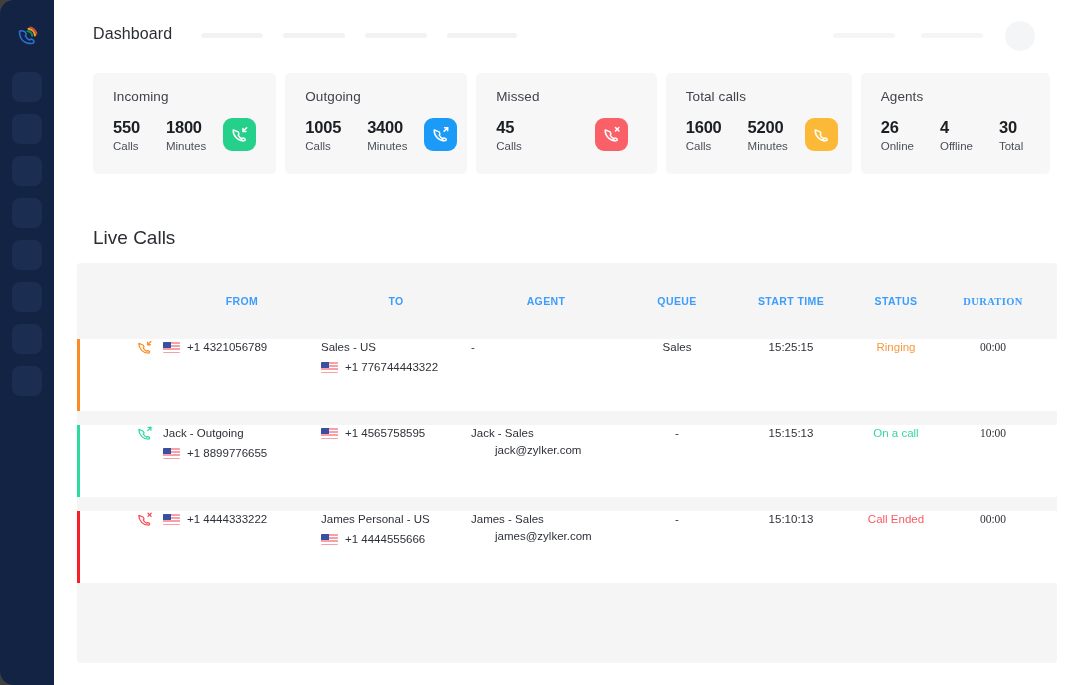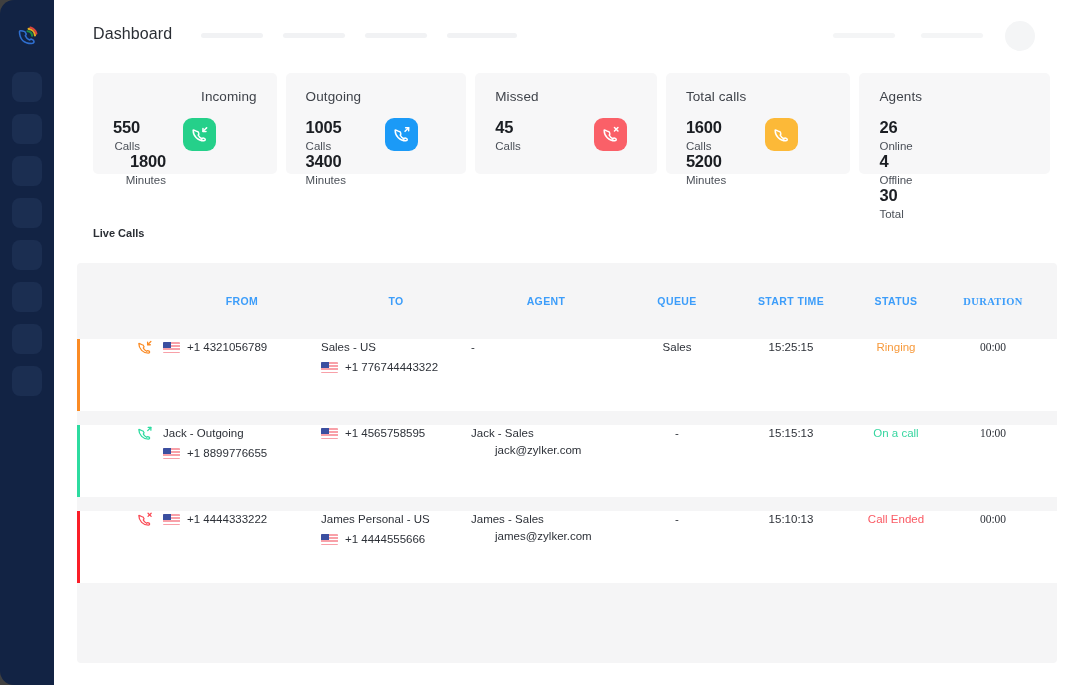--- a/index.html
+++ b/index.html
@@ -106,21 +106,21 @@
   .card-title {
     font-size: 13.5px;
     color: #3f434a;
     letter-spacing: .1px;
   }
   .card-body {
     display: flex;
     align-items: flex-start;
     margin-top: 14px;
   }
-  .metrics { display: flex; flex-direction: column; }
+  .metrics { display: flex; }
   .metric { margin-right: 26px; }
   .metric:last-child { margin-right: 0; }
   .metric-value {
     font-size: 16.5px;
     font-weight: bold;
     color: #1b1e23;
     line-height: 1.15;
     letter-spacing: -.2px;
   }
   .metric-label {
@@ -130,38 +130,37 @@
   }
   .card-icon {
     width: 33px; height: 33px;
     border-radius: 9px;
     display: flex;
     align-items: center;
     justify-content: center;
     flex: none;
   }
 
-  .card-incoming { width: 185px; text-align: right; }
+  .card-incoming { width: 185px; }
   .card-outgoing { width: 182px; }
   .card-missed   { width: 183px; }
   .card-total    { width: 186px; }
   .card-agents   { width: 192px; }
 
   .card-incoming .card-icon { background: #25d08a; margin-left: 17px; }
   .card-outgoing .card-icon { background: #1b9af7; margin-left: 17px; }
   .card-missed   .card-icon { background: #fa6068; margin-left: 73px; }
   .card-total    .card-icon { background: #fcb938; margin-left: 17px; }
 
   
   .section-title {
     position: absolute;
     left: 39px; top: 227px;
-    font-size: 11px;
+    font-size: 19px;
     color: #2a2e34;
-    font-weight: bold;
   }
   .table-wrap {
     position: absolute;
     left: 23px; top: 263px;
     width: 980px; height: 400px;
     background: #f5f5f6;
     border-radius: 4px;
   }
   .thead {
     display: flex;

